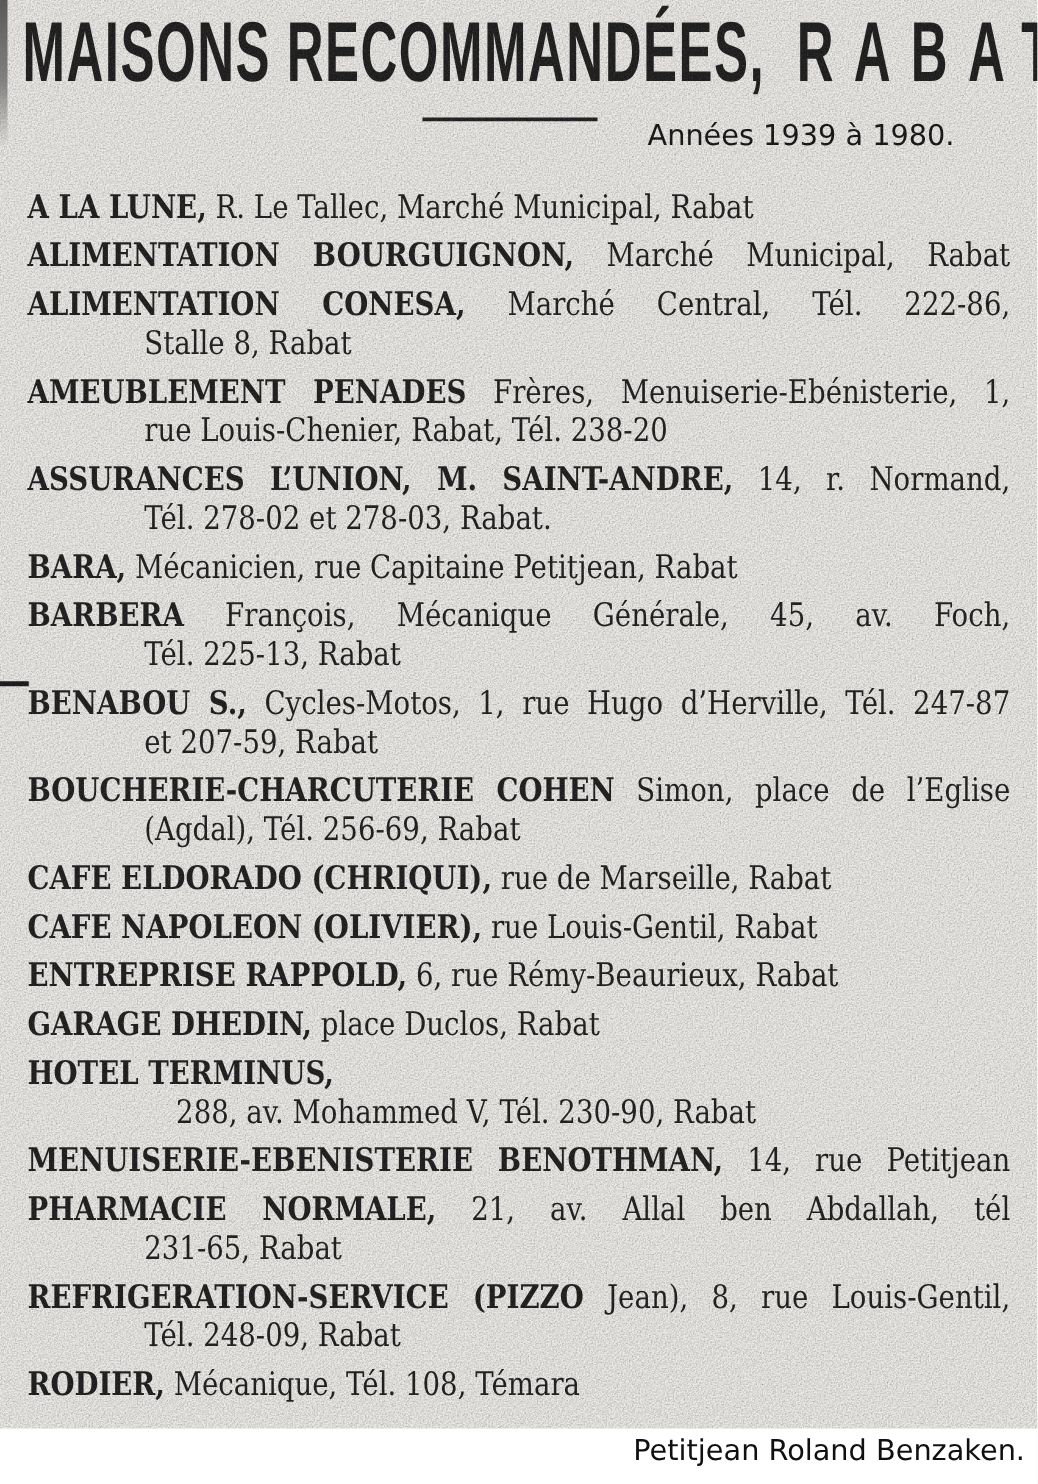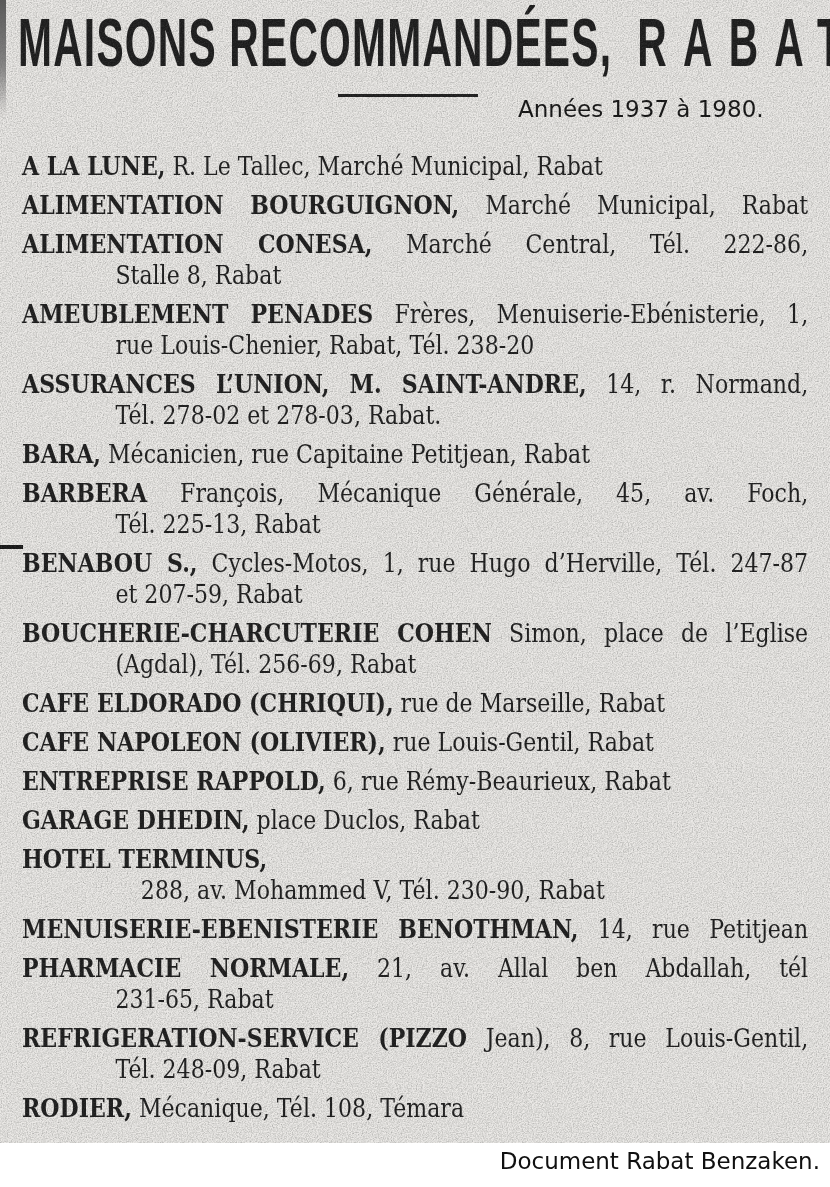--- a/index.html
+++ b/index.html
@@ -37,21 +37,21 @@
 </head>
 <body>
 
 <div class="page">
   <div class="scan">
 
     <div class="title"><span>MAISONS RECOMMANDÉES,</span><span class="city">RABAT</span></div>
 
     <div class="divider"></div>
 
-    <div class="subtitle">Années 1937 à 1980.</div>
+    <div class="subtitle">Années 1939 à 1980.</div>
 
     <div class="listing" id="listing">
         <div class="entry">
           <div class="line"><span class="bname">A LA LUNE,</span><span> R. Le Tallec, Marché Municipal, Rabat</span></div>
         </div>
         <div class="entry">
           <div class="line j"><span class="bname">ALIMENTATION BOURGUIGNON,</span><span> Marché Municipal, Rabat</span></div>
         </div>
         <div class="entry">
           <div class="line j"><span class="bname">ALIMENTATION CONESA,</span><span> Marché Central, Tél. 222-86,</span></div>
@@ -117,14 +117,14 @@
 
     <svg class="grain" width="830" height="1143" xmlns="http://www.w3.org/2000/svg">
       <filter id="grainF">
         <feTurbulence type="fractalNoise" baseFrequency="0.8" numOctaves="3" stitchTiles="stitch"></feTurbulence>
         <feColorMatrix type="matrix" values="0 0 0 0 0.1  0 0 0 0 0.1  0 0 0 0 0.1  0.5 0.5 0.5 0 -0.62"></feColorMatrix>
       </filter>
       <rect width="830" height="1143" filter="url(#grainF)"></rect>
     </svg>
   </div>
 
-  <div class="footer"><span>Document Rabat Benzaken.</span></div>
+  <div class="footer"><span>Petitjean Roland Benzaken.</span></div>
 </div>
 
 </body></html>

